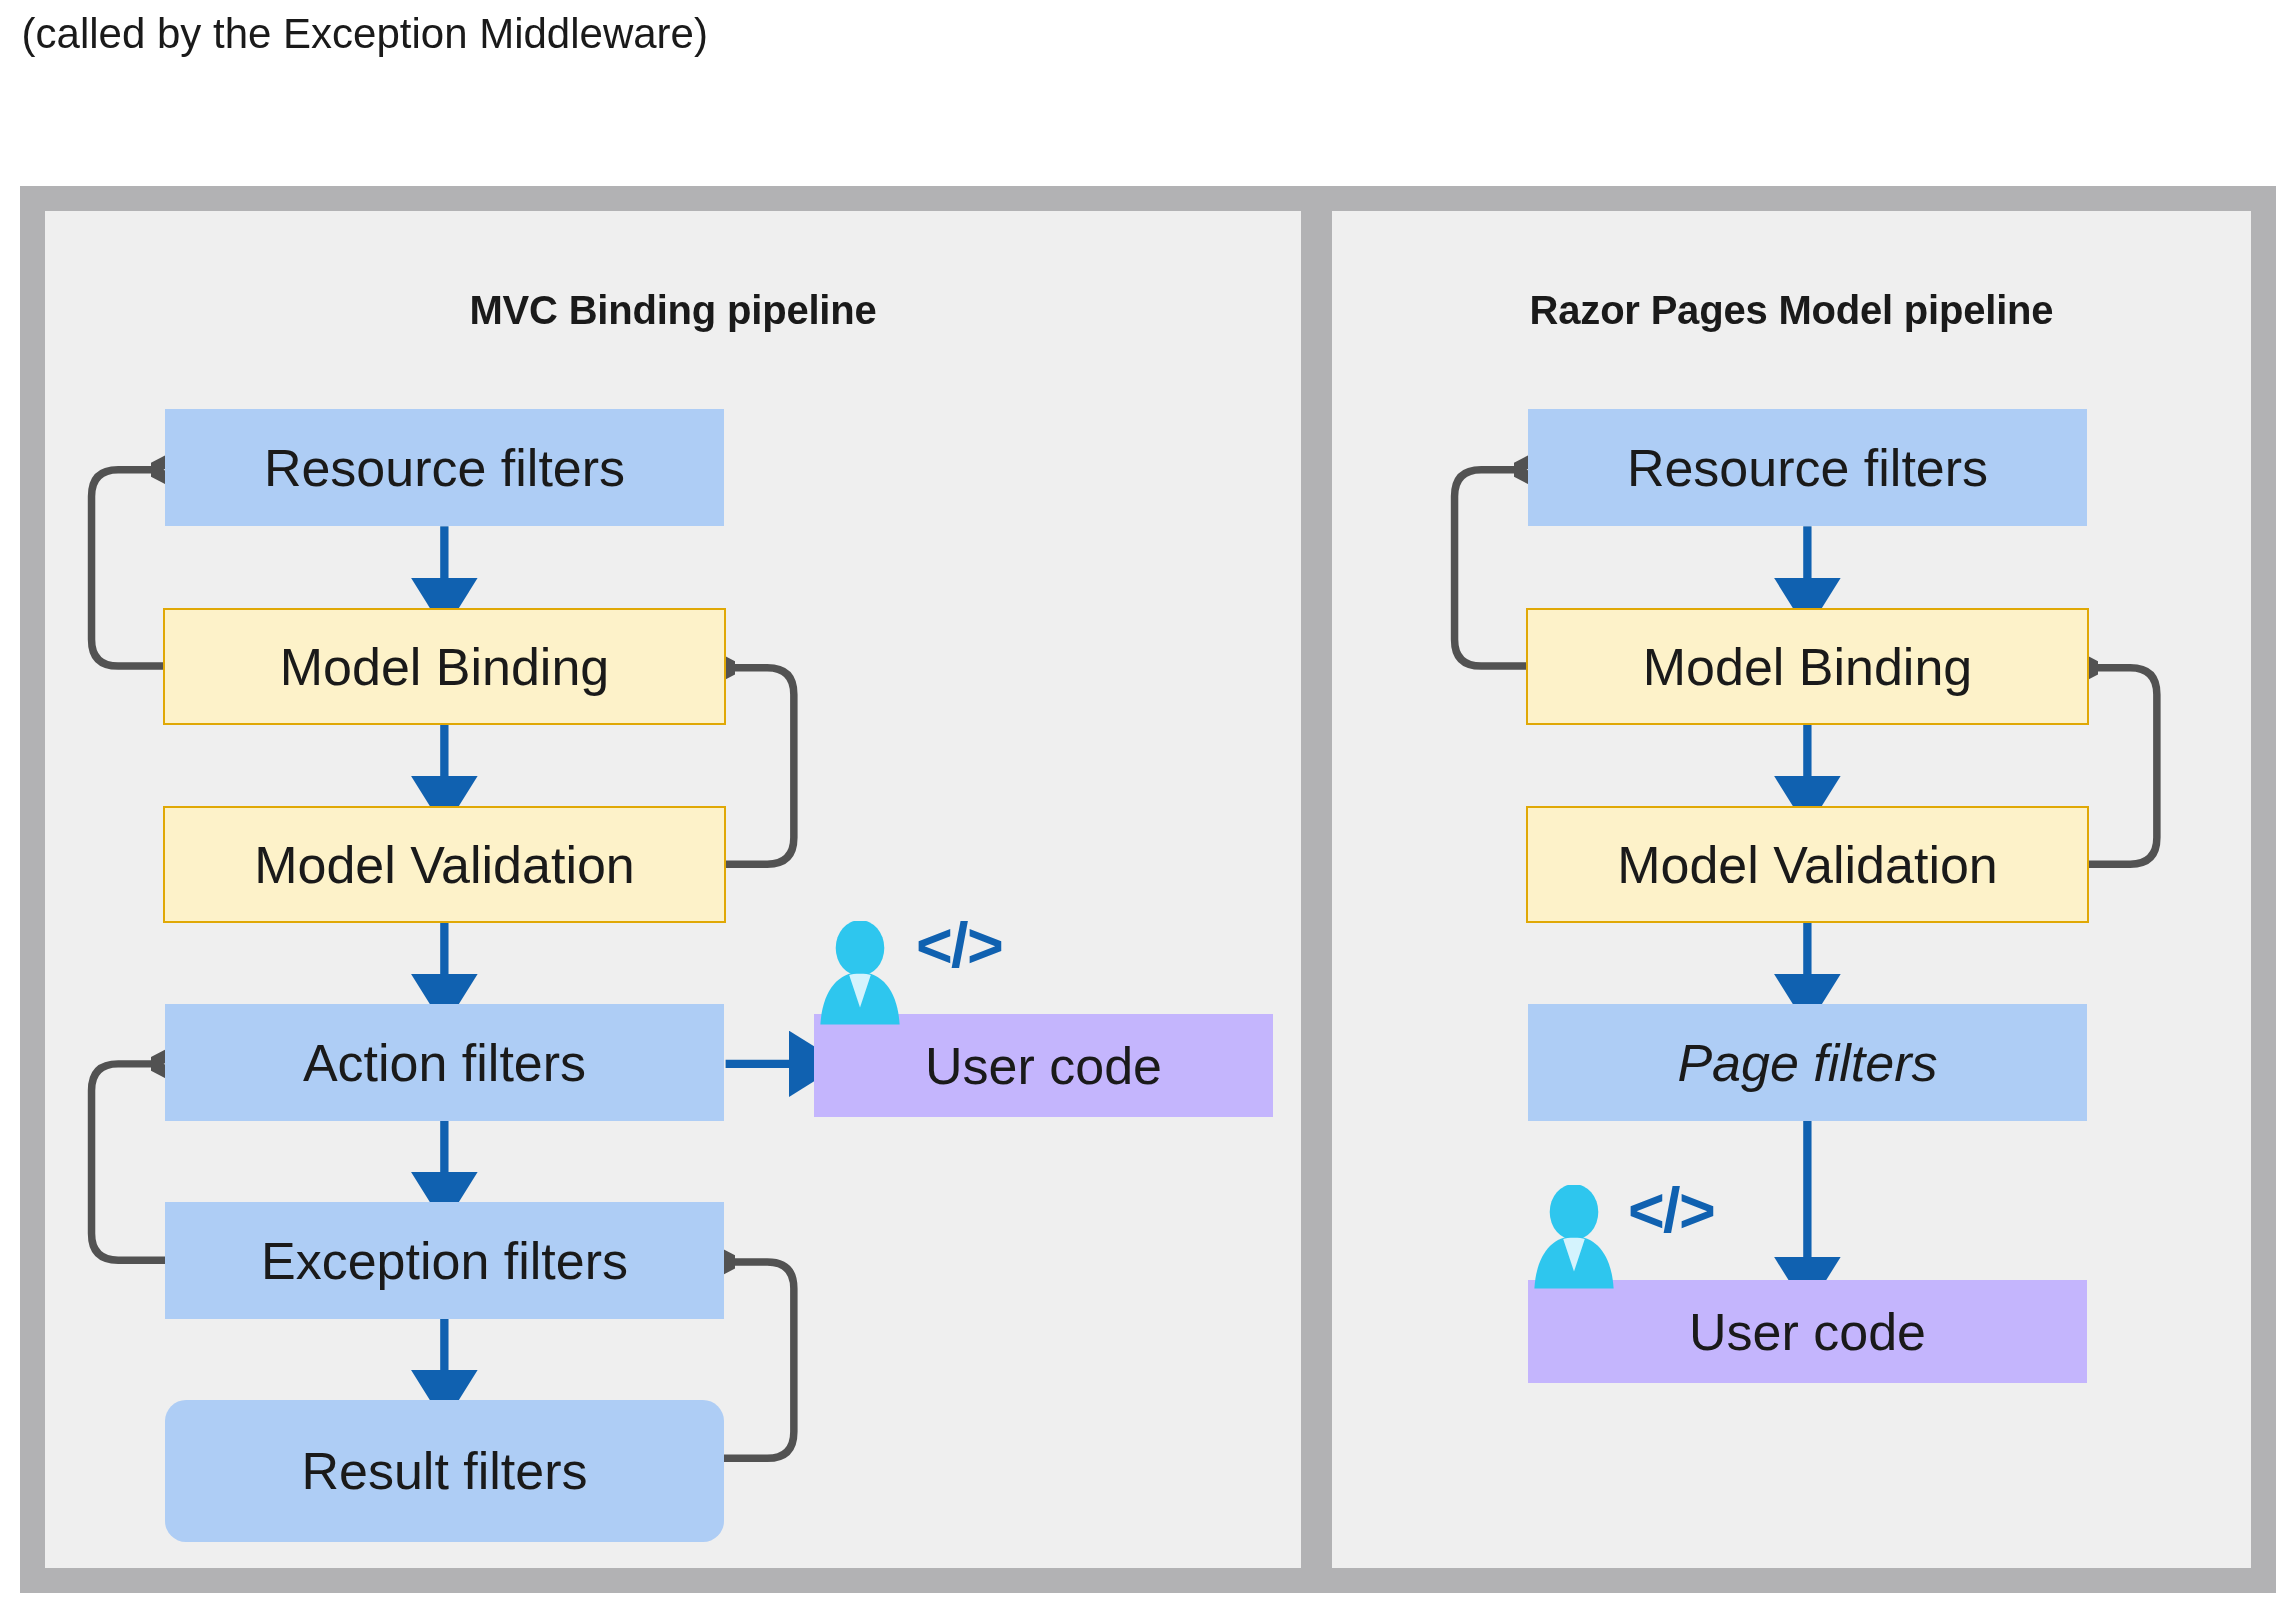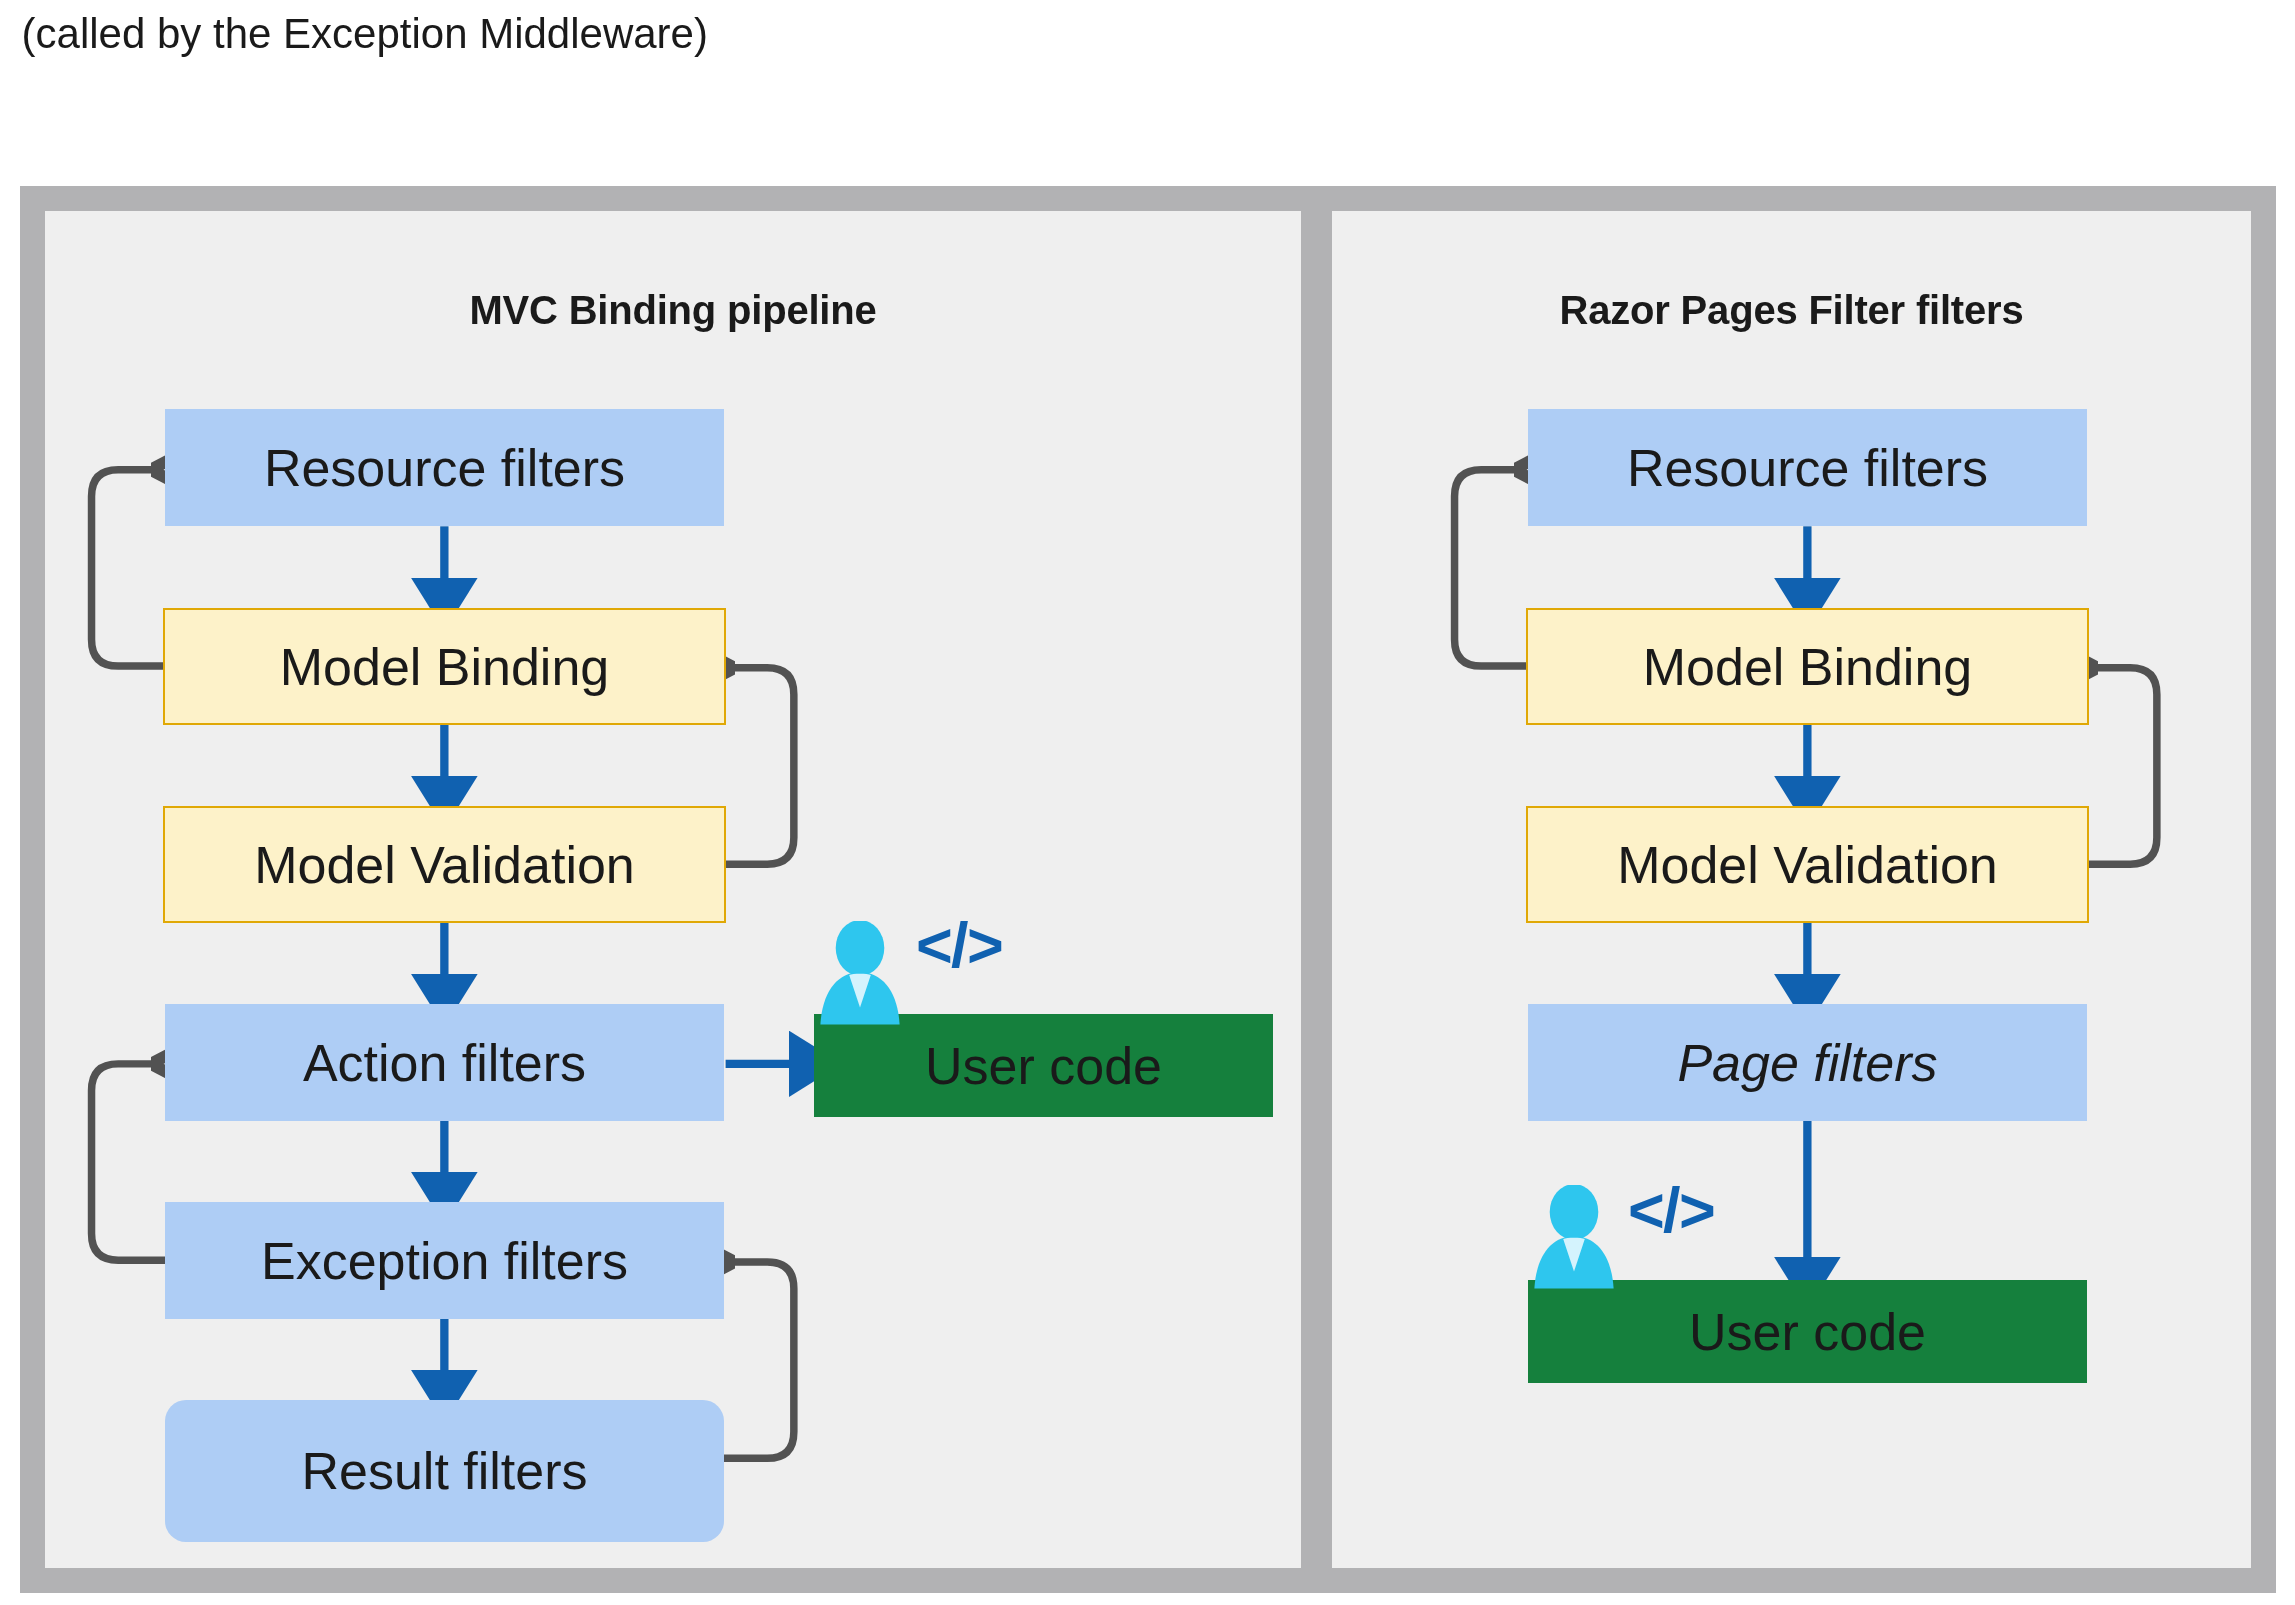--- a/index.html
+++ b/index.html
@@ -89,21 +89,21 @@
     display: flex;
     align-items: center;
     justify-content: center;
     font-size: 52px;
     color: #1a1a1a;
     line-height: 1;
     white-space: nowrap;
   }
   .node.blue   { background: #aecdf5; }
   .node.yellow { background: #fdf2c9; border: 2.5px solid #e0a805; }
-  .node.gray   { background: #15803d; }
+  .node.gray   { background: #c4b5fd; }
 
   
   #connectors {
     position: absolute;
     left: 0;
     top: 0;
     width: 2295px;
     height: 1606px;
     pointer-events: none;
   }
@@ -132,21 +132,21 @@
   <div class="subtitle">(called by the Exception Middleware)</div>
 </div>
 
 <div id="outer-frame"></div>
 
 <div class="panel" id="panel-mvc">
   <div class="panel-title">MVC Binding pipeline</div>
 </div>
 
 <div class="panel" id="panel-razor">
-  <div class="panel-title">Razor Pages Filter filters</div>
+  <div class="panel-title">Razor Pages Model pipeline</div>
 </div>
 
 <svg id="connectors" viewBox="0 0 2758 1929" xmlns="http://www.w3.org/2000/svg">
   <defs>
     <marker id="blueHead" markerWidth="10" markerHeight="10" refX="2.4" refY="4" orient="auto" markerUnits="strokeWidth">
       <path d="M0,0 L0,8 L6.4,4 z" fill="#1061b0"></path>
     </marker>
     <marker id="grayHead" markerWidth="14" markerHeight="14" refX="1" refY="5.2" orient="auto" markerUnits="strokeWidth">
       <path d="M10,0 L0,5.2 L10,10.4" fill="none" stroke="#525252" stroke-width="1.6" stroke-linecap="round" stroke-linejoin="round"></path>
     </marker>

